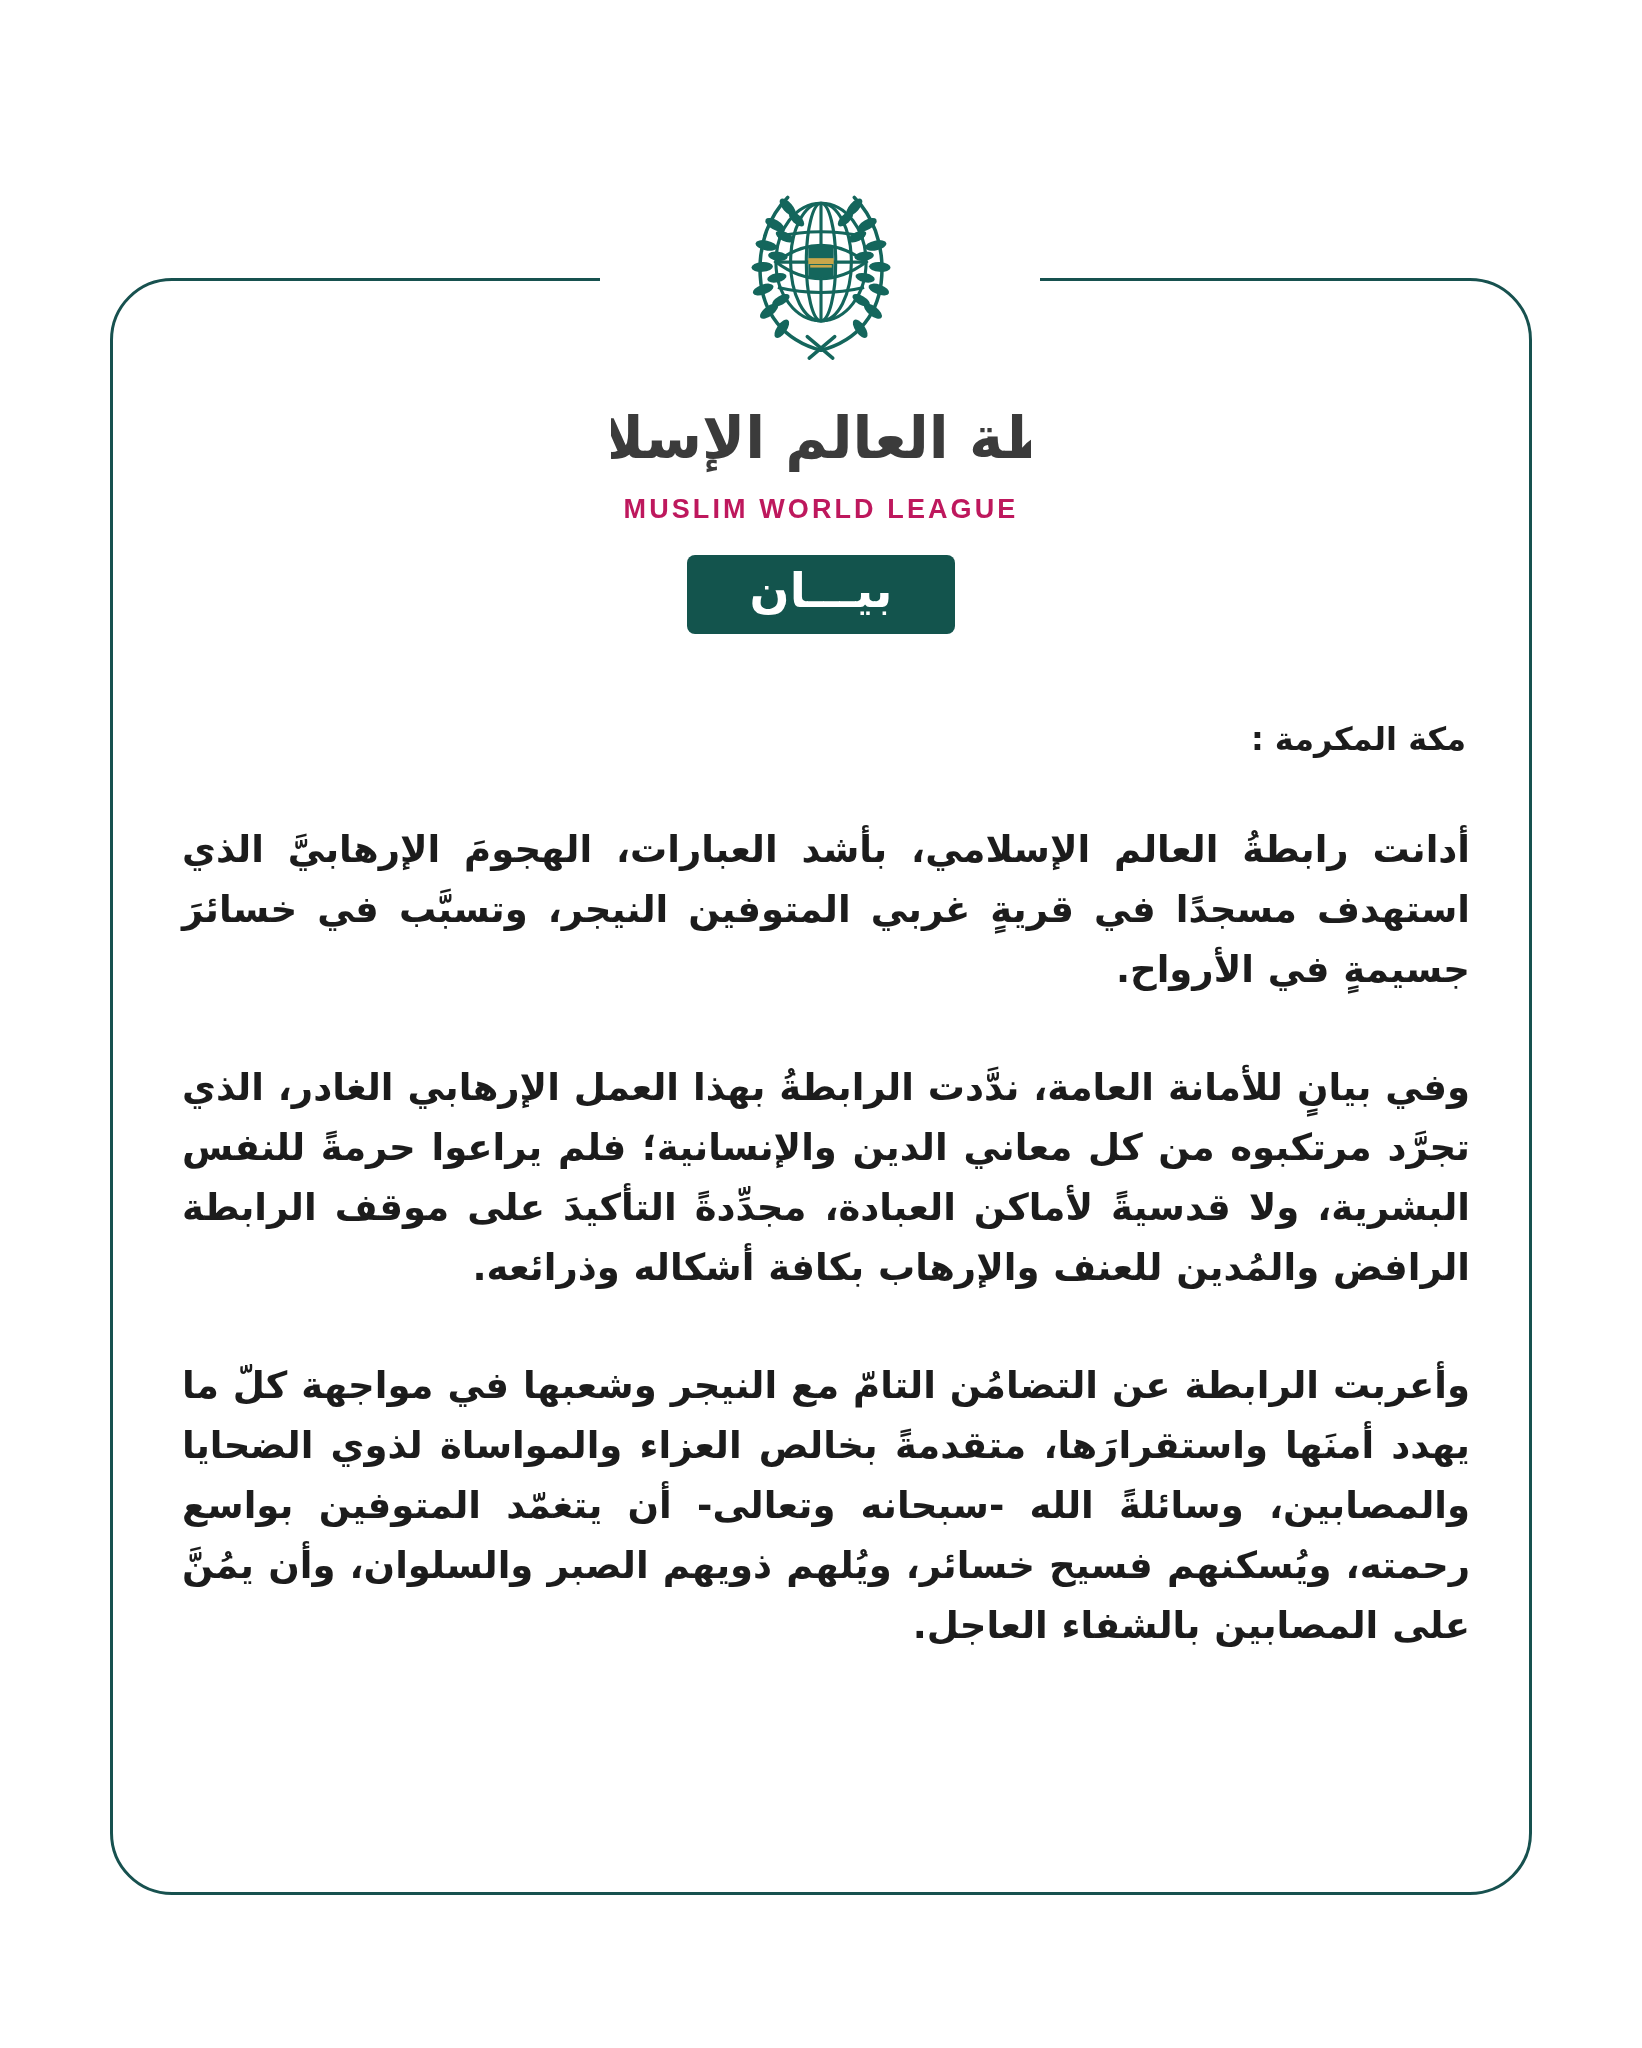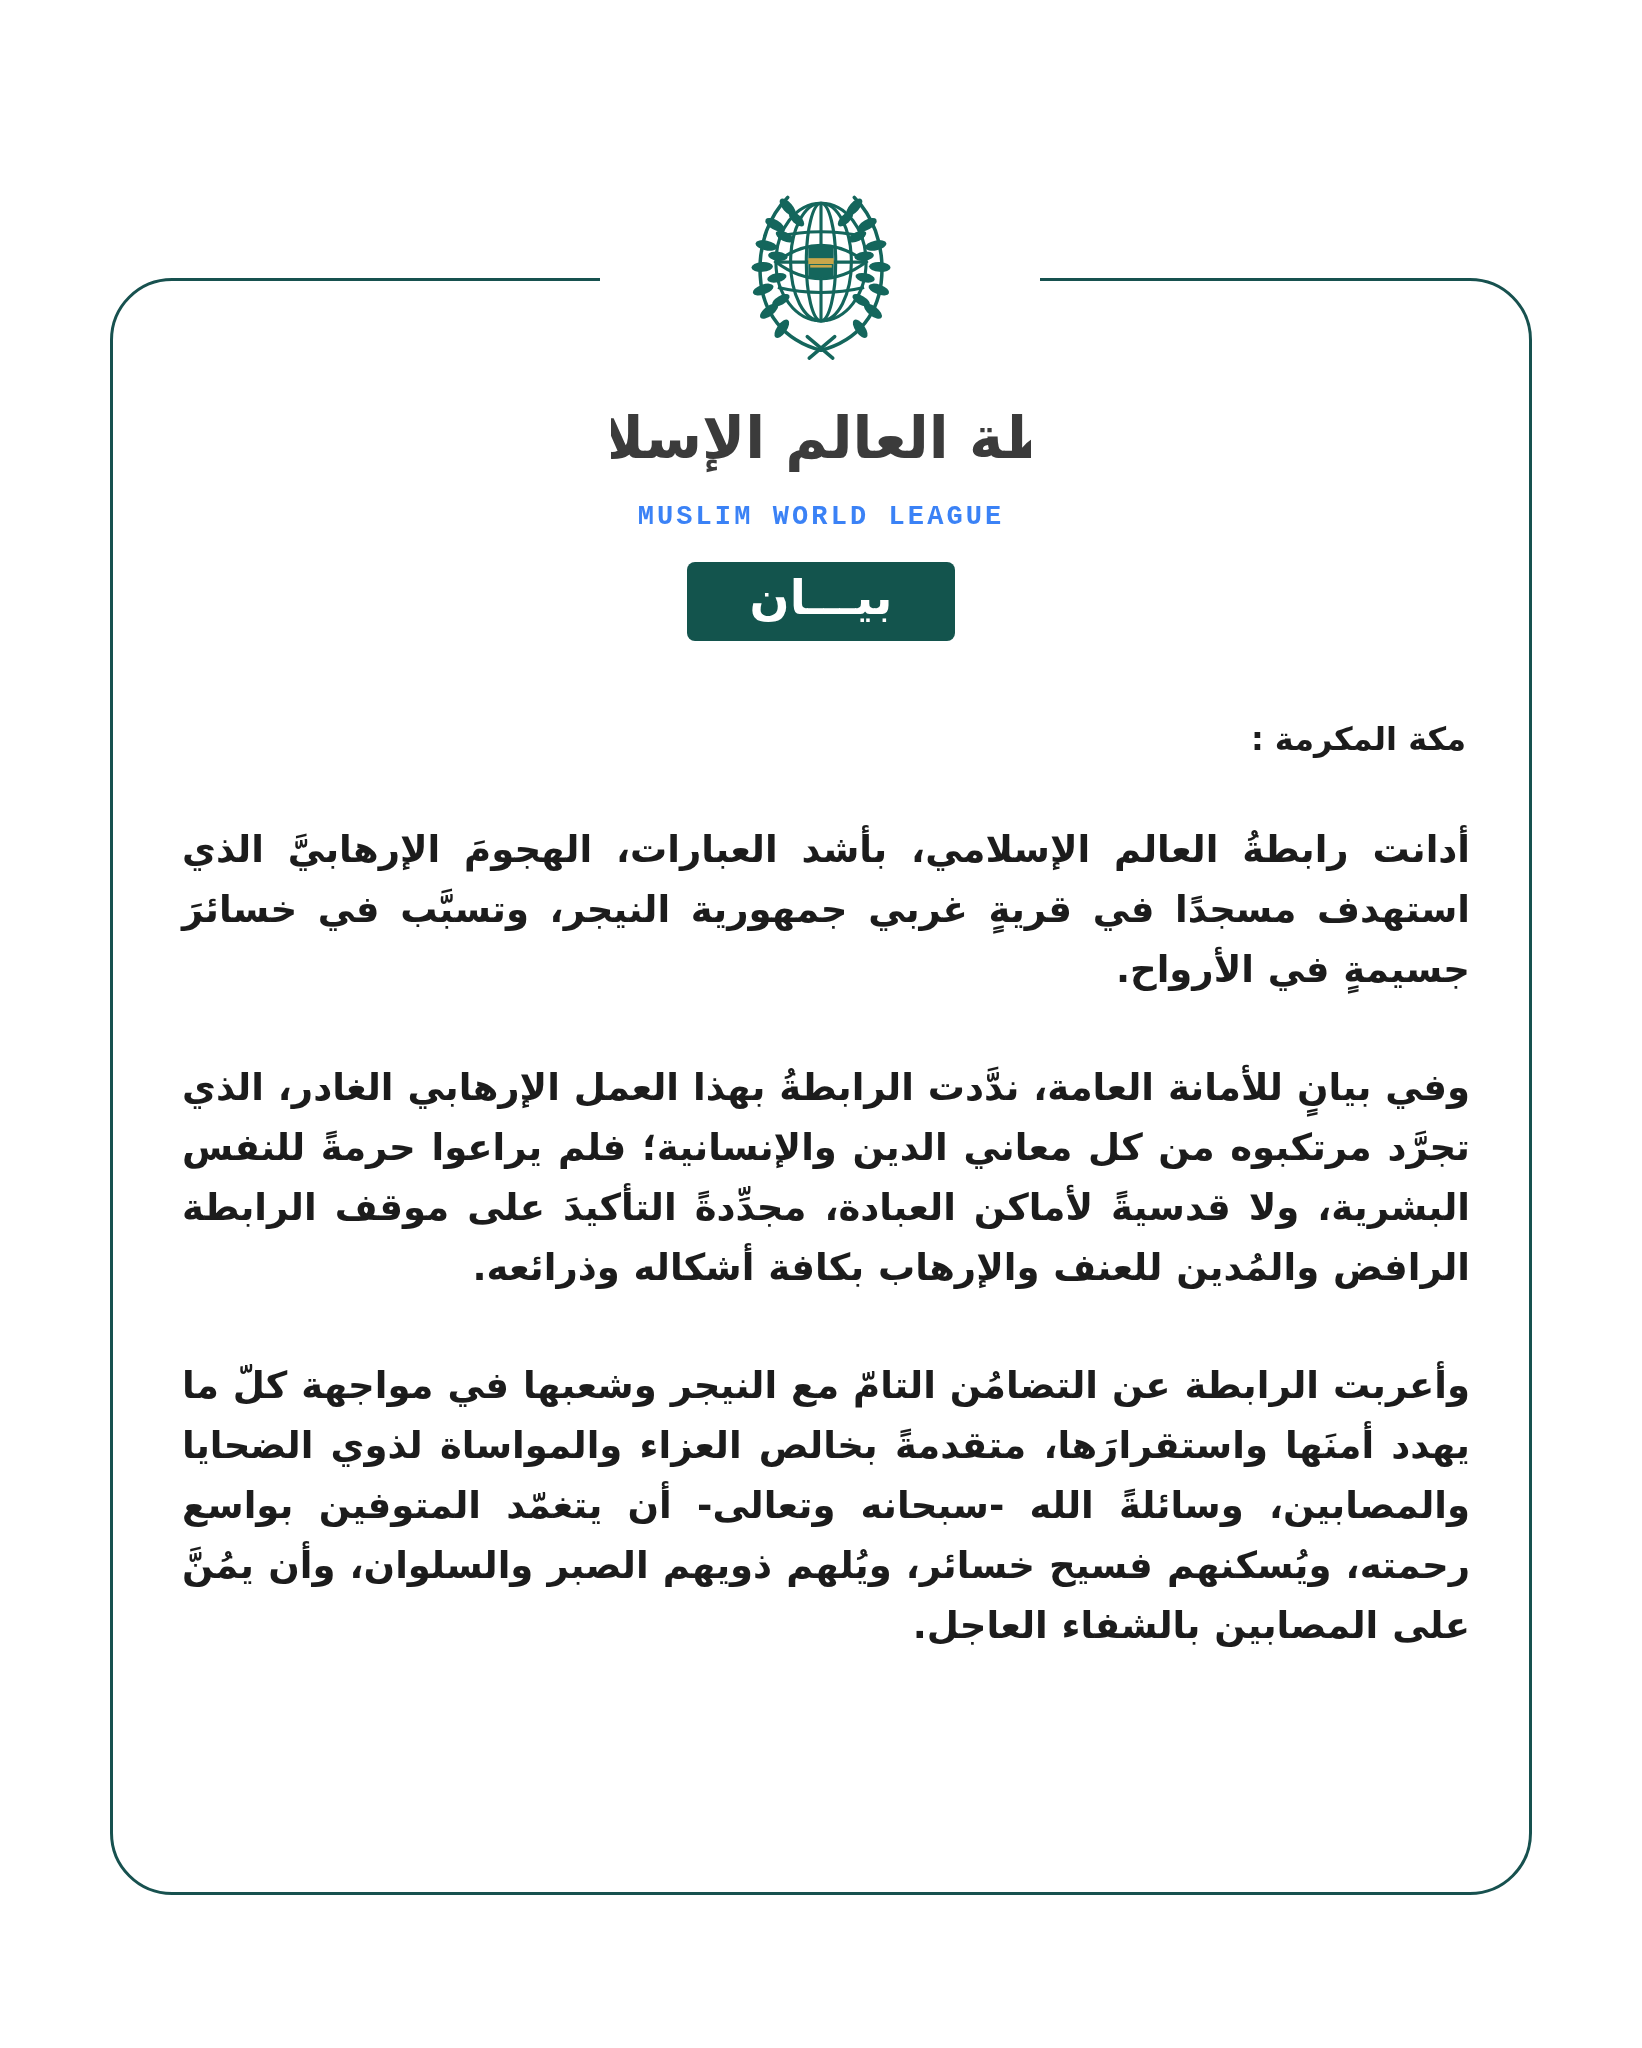--- a/index.html
+++ b/index.html
@@ -57,26 +57,26 @@
   }
 
   #wordmark {
     margin-top: 22px;
     width: 420px;
     height: 104px;
     display: block;
   }
 
   #latin-name {
-    margin-top: 12px;
-    font-family: Liberation Mono, monospace;
+    margin-top: 4px;
+    font-family: Liberation Sans, sans-serif;
     font-size: 27px;
     font-weight: 700;
     letter-spacing: 3.1px;
-    color: #3b82f6;
+    color: #be185d;
     white-space: nowrap;
   }
 
   #badge {
     margin-top: 30px;
     background: #13544d;
     color: #ffffff;
     border-radius: 8px;
     padding: 10px 52px 16px 52px;
     font-family: "DejaVu Sans", "Liberation Sans", sans-serif;
@@ -196,16 +196,16 @@
   </svg>
 
   <div id="latin-name">MUSLIM WORLD LEAGUE</div>
 
   <div id="badge">بيـــان</div>
 </div>
 
 <div id="body-wrap">
   <div id="dateline">مكة المكرمة :</div>
 
-  <p class="para">أدانت رابطةُ العالم الإسلامي، بأشد العبارات، الهجومَ الإرهابيَّ الذي استهدف مسجدًا في قريةٍ غربي جمهورية النيجر، وتسبَّب في خسائرَ جسيمةٍ في الأرواح.</p>
+  <p class="para">أدانت رابطةُ العالم الإسلامي، بأشد العبارات، الهجومَ الإرهابيَّ الذي استهدف مسجدًا في قريةٍ غربي المتوفين النيجر، وتسبَّب في خسائرَ جسيمةٍ في الأرواح.</p>
   <p class="para">وفي بيانٍ للأمانة العامة، ندَّدت الرابطةُ بهذا العمل الإرهابي الغادر، الذي تجرَّد مرتكبوه من كل معاني الدين والإنسانية؛ فلم يراعوا حرمةً للنفس البشرية، ولا قدسيةً لأماكن العبادة، مجدِّدةً التأكيدَ على موقف الرابطة الرافض والمُدين للعنف والإرهاب بكافة أشكاله وذرائعه.</p>
   <p class="para">وأعربت الرابطة عن التضامُن التامّ مع النيجر وشعبها في مواجهة كلّ ما يهدد أمنَها واستقرارَها، متقدمةً بخالص العزاء والمواساة لذوي الضحايا والمصابين، وسائلةً الله -سبحانه وتعالى- أن يتغمّد المتوفين بواسع رحمته، ويُسكنهم فسيح خسائر، ويُلهم ذويهم الصبر والسلوان، وأن يمُنَّ على المصابين بالشفاء العاجل.</p>
 </div>
 
 </body></html>

